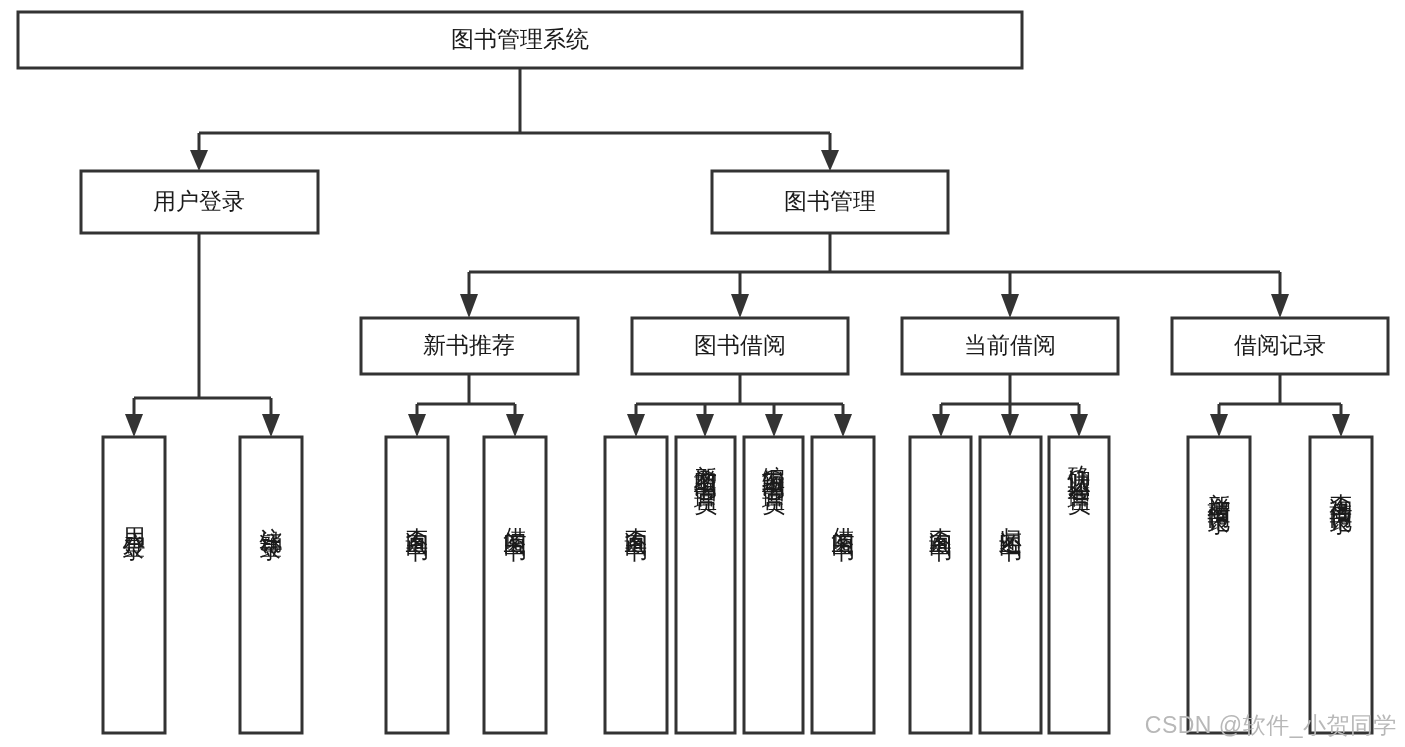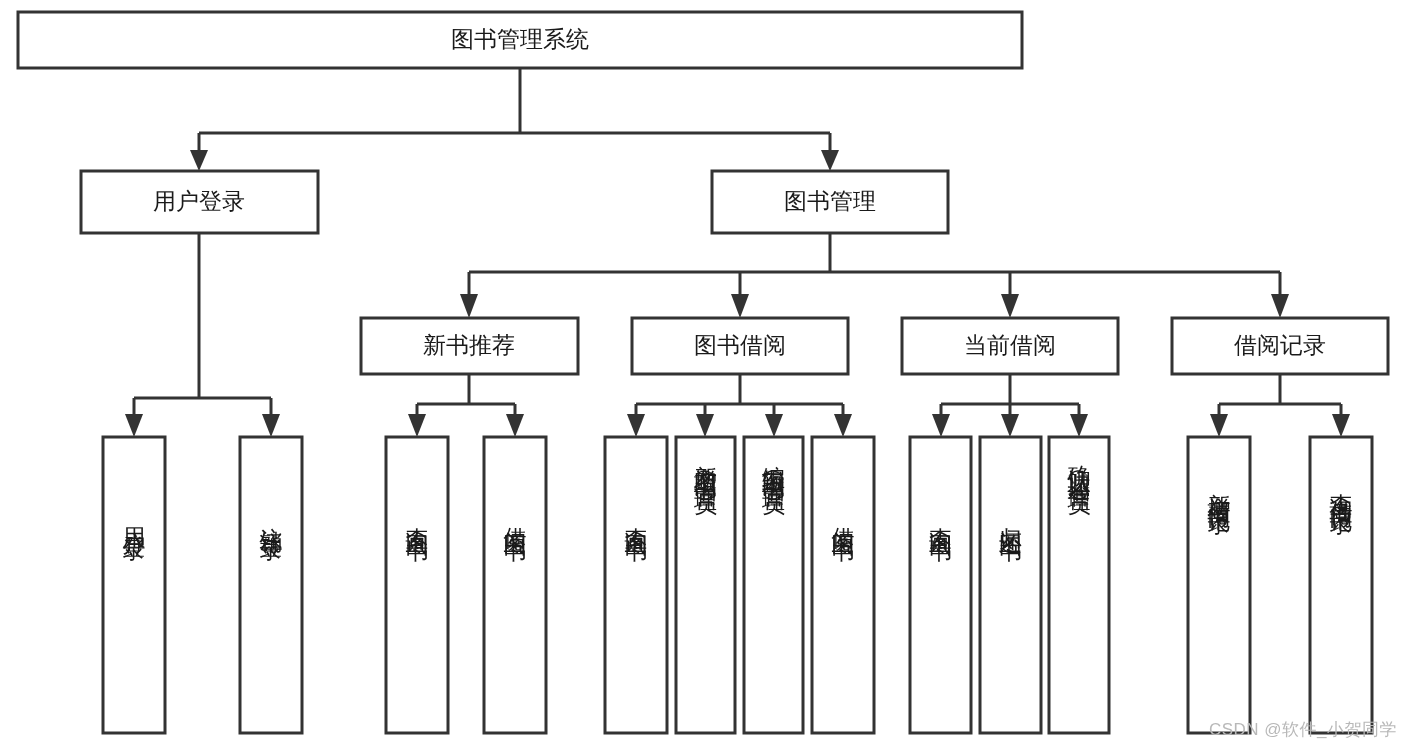--- a/index.html
+++ b/index.html
@@ -63,21 +63,21 @@
     line-height: 1.18;
     letter-spacing: 4px;
     color: #1a1a1a;
     white-space: nowrap;
   }
   #watermark {
     position: absolute;
     right: 8px;
     bottom: 6px;
     font-family: "Liberation Sans", "DejaVu Sans", sans-serif;
-    font-size: 17px;
+    font-size: 23px;
     color: #b8b8b8;
     letter-spacing: 0.5px;
     white-space: nowrap;
   }
 </style>
 </head>
 <body>
 
 <div id="diagram-root">
 

